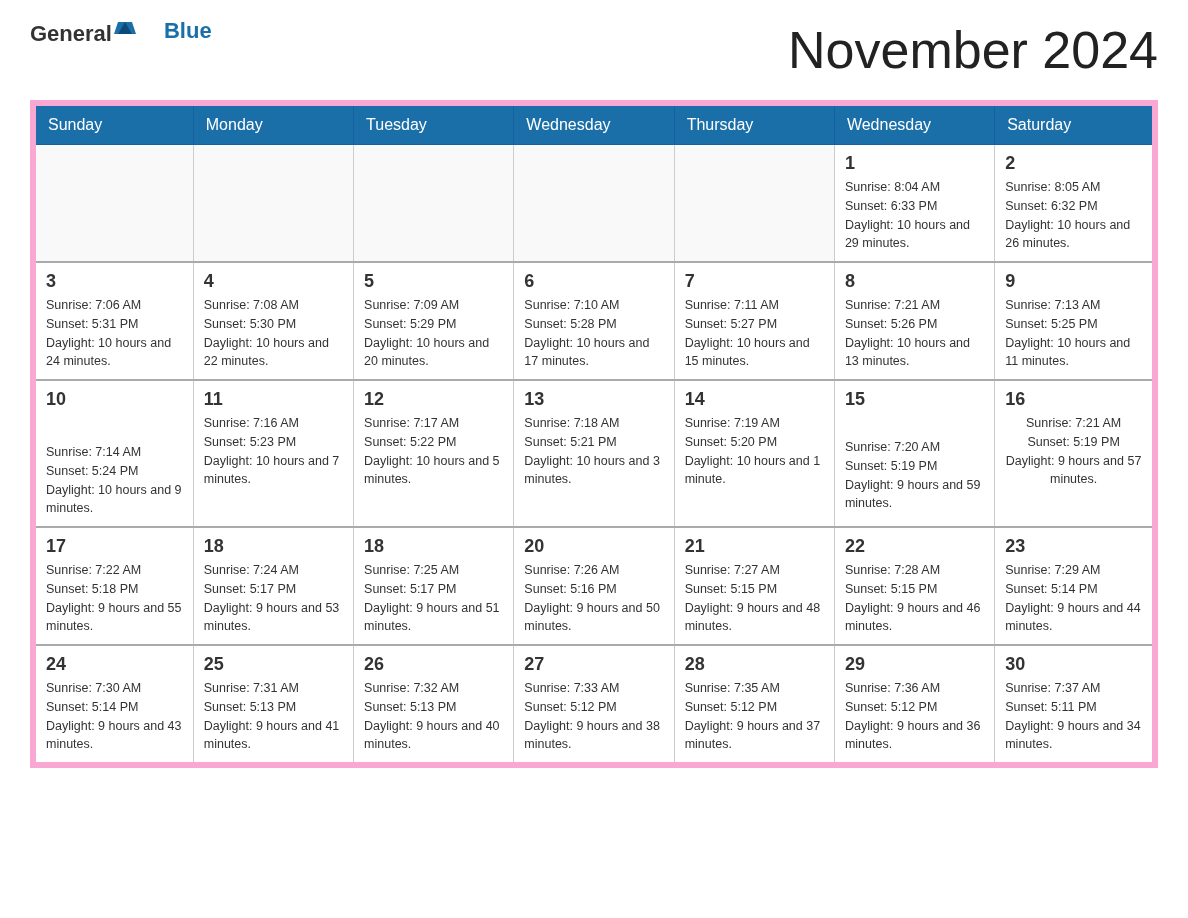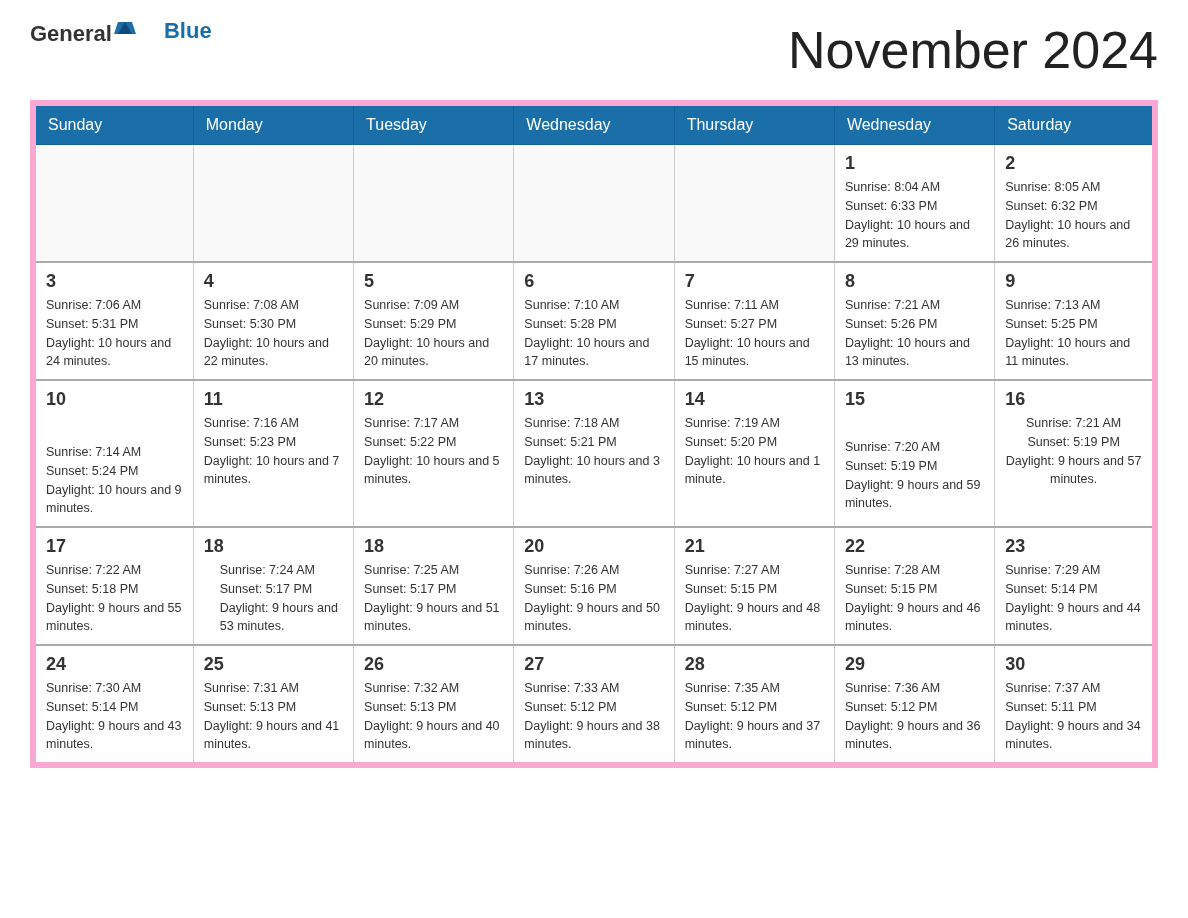--- a/index.html
+++ b/index.html
@@ -267,21 +267,21 @@
           <div class="cell-content">
             <span class="day-number">17</span>
             <div class="day-info" style="white-space: pre-line;">Sunrise: 7:22 AM
 Sunset: 5:18 PM
 Daylight: 9 hours and 55 minutes.</div>
           </div>
         </td>
         <td>
           <div class="cell-content">
             <span class="day-number">18</span>
-            <div class="day-info" style="white-space: pre-line; margin-left: 16px;">Sunrise: 7:24 AM
+            <div class="day-info" style="white-space: pre-line;">Sunrise: 7:24 AM
 Sunset: 5:17 PM
 Daylight: 9 hours and 53 minutes.</div>
           </div>
         </td>
         <td>
           <div class="cell-content">
             <span class="day-number">18</span>
             <div class="day-info" style="white-space: pre-line;">Sunrise: 7:25 AM
 Sunset: 5:17 PM
 Daylight: 9 hours and 51 minutes.</div>

